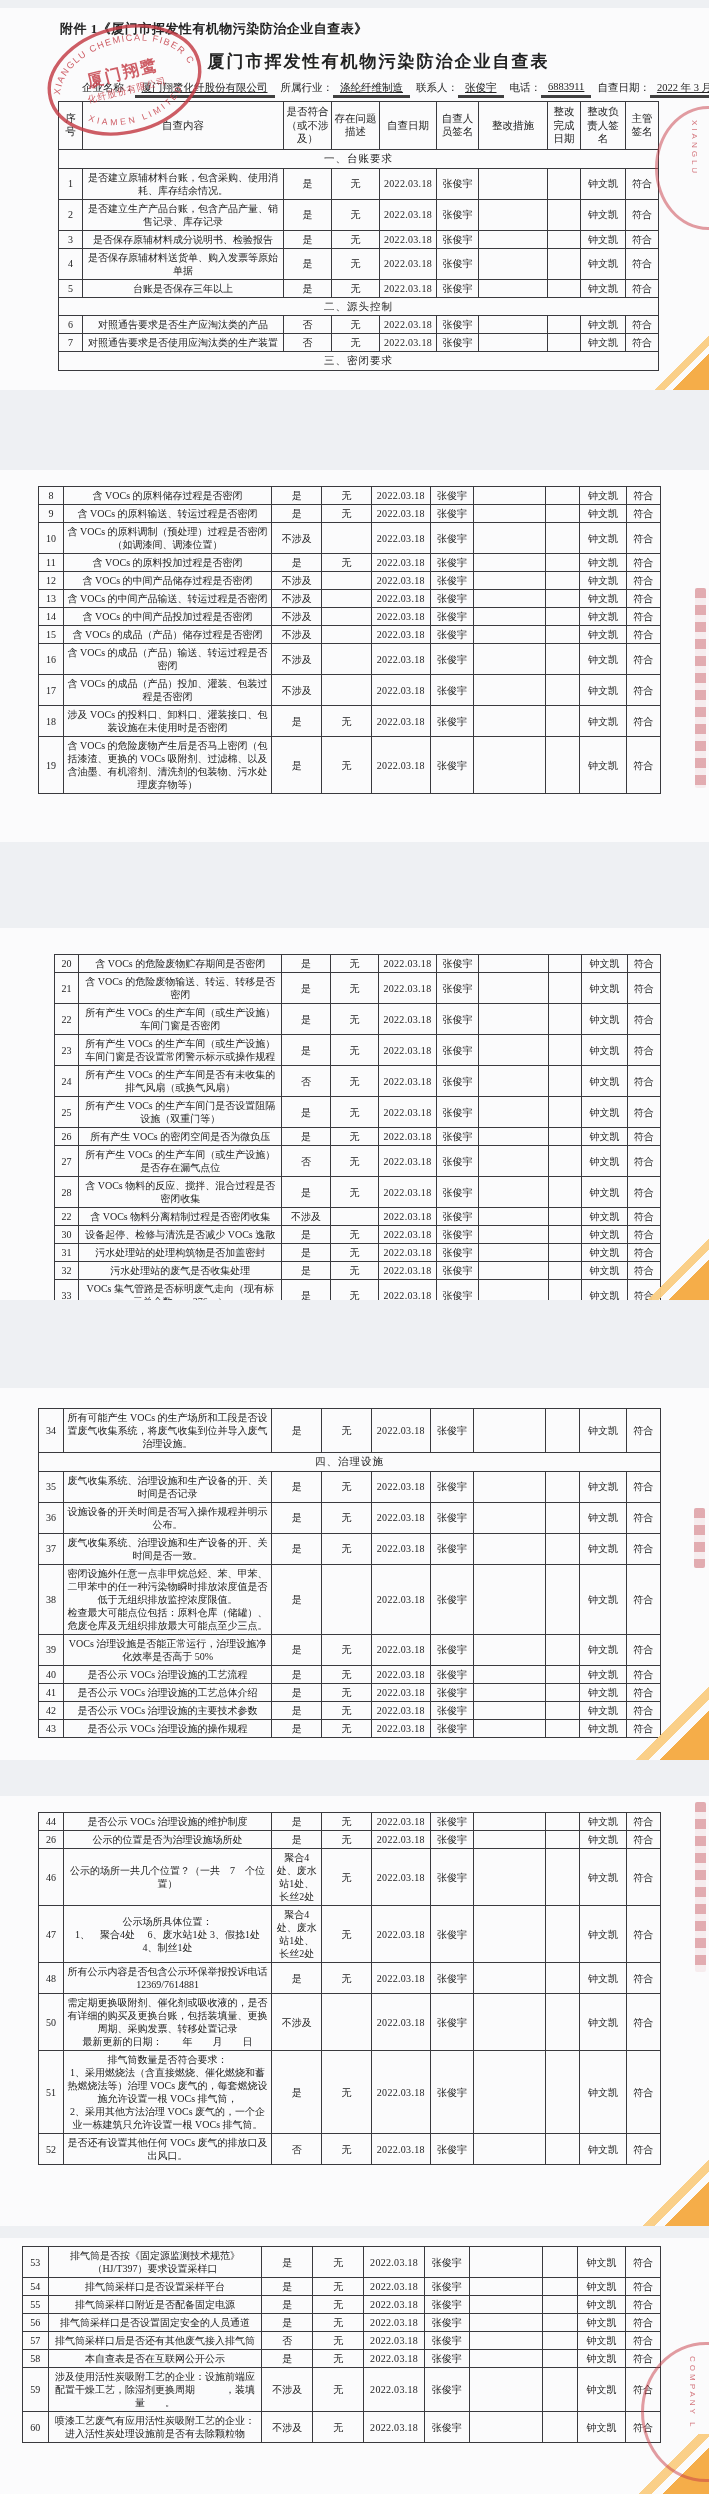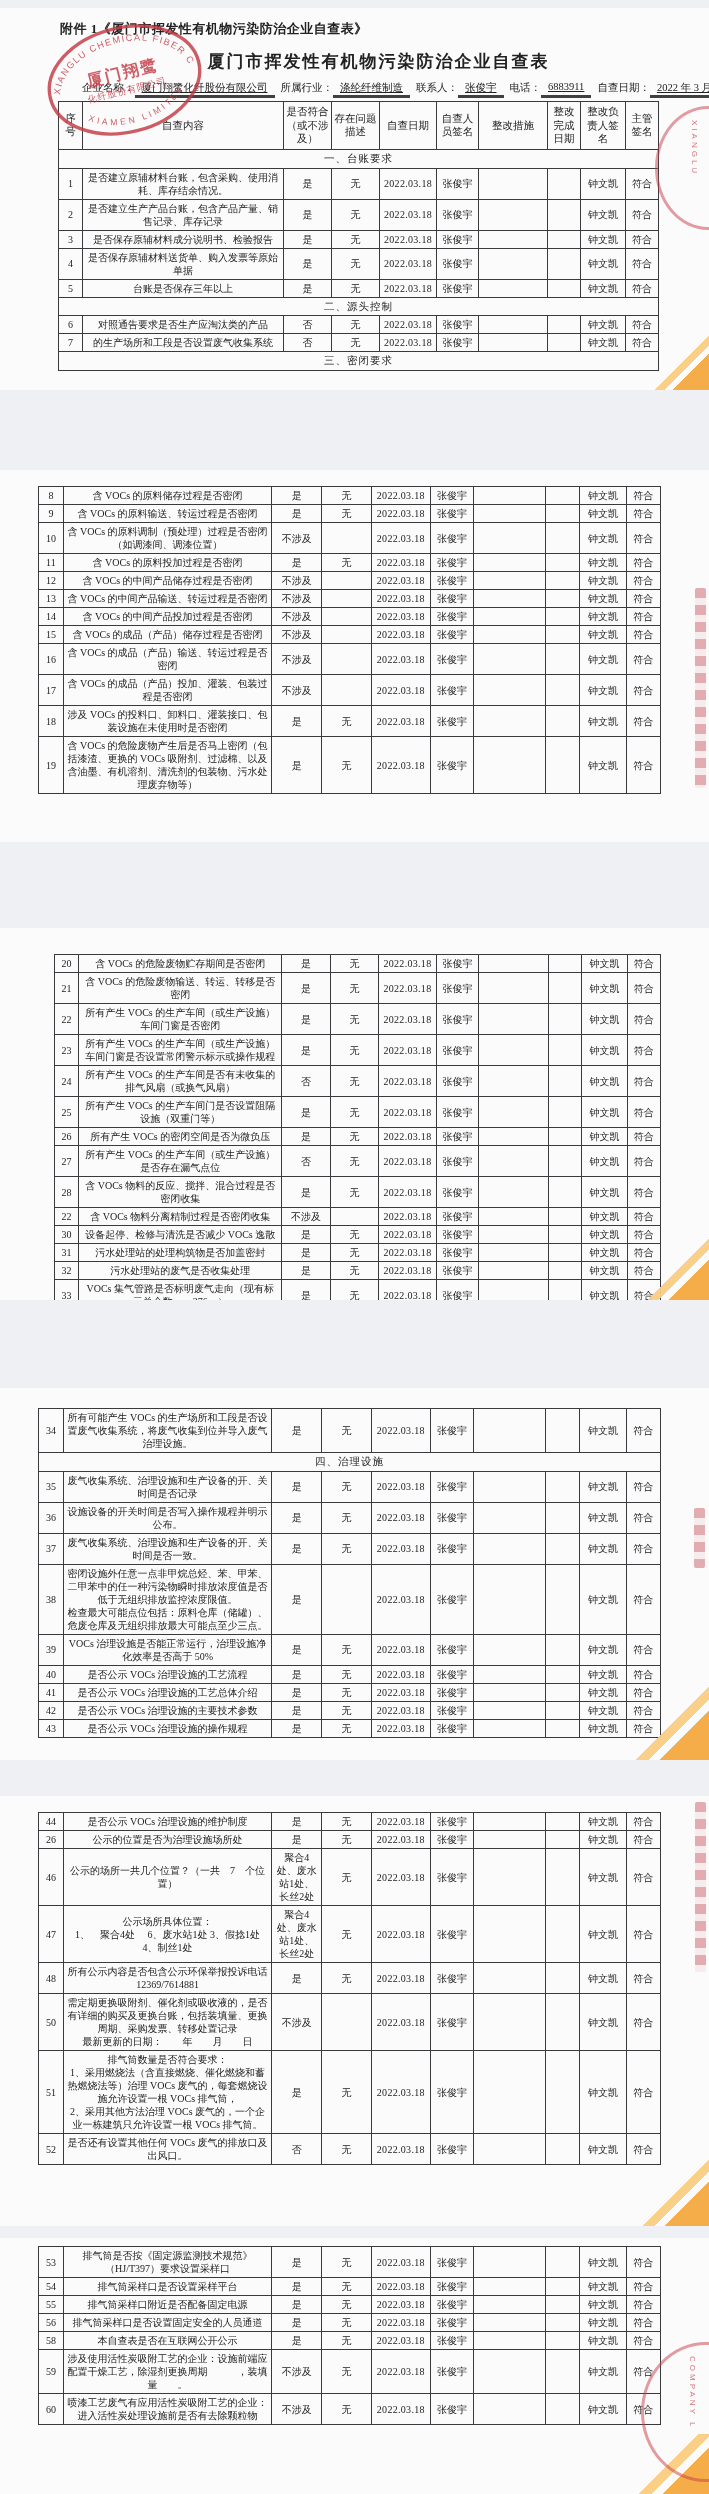--- a/index.html
+++ b/index.html
@@ -10,21 +10,21 @@
   }
   .page{
     position:relative; overflow:hidden; background:#fbfbfc;
     box-sizing:border-box;
   }
   .p1{height:382px; padding:10px 50px 0 58px;}
   .p2{height:372px; margin-top:80px; padding:16px 48px 0 38px;}
   .p3{height:372px; margin-top:86px; padding:26px 48px 0 54px;}
   .p4{height:372px; margin-top:88px; padding:20px 48px 0 38px;}
   .p5{height:430px; margin-top:36px; padding:16px 48px 0 38px;}
-  .p6{height:256px; margin-top:12px; padding:8px 48px 0 38px;}
+  .p6{height:256px; margin-top:12px; padding:8px 48px 0 22px;}
 
   .attach-line{font-size:13px; font-weight:bold; letter-spacing:.5px; margin:2px 0 8px 2px;}
   .main-title{font-size:17px; font-weight:bold; text-align:center; letter-spacing:2px; margin:12px 0 8px 40px;}
   .info-line{font-size:10.5px; display:flex; flex-wrap:nowrap; white-space:nowrap; margin:0 0 3px 18px;}
   .info-line .lbl{margin-left:6px;text-align:center;}
   .info-line .val{border-bottom:3px solid #404040; padding:0 7px; text-align:right;text-decoration:underline;}
 
   table.check{border-collapse:collapse; width:100%; table-layout:fixed; font-size:10px; line-height:1.3;}
   table.check td, table.check th{
     border:1px solid #3a3a3e; padding:2px 3px; text-align:center;
@@ -195,21 +195,21 @@
           <td class="c-problem">无</td>
           <td class="c-date">2022.03.18</td>
           <td class="c-inspector">张俊宇</td>
           <td class="c-measure"></td>
           <td class="c-complete"></td>
           <td class="c-responsible">钟文凯</td>
           <td class="c-supervisor">符合</td>
         </tr>
         <tr>
           <td class="c-no">7</td>
-          <td class="c-content">的生产场所和工段是否设置废气收集系统</td>
+          <td class="c-content">对照通告要求是否使用应淘汰类的生产装置</td>
           <td class="c-comply">否</td>
           <td class="c-problem">无</td>
           <td class="c-date">2022.03.18</td>
           <td class="c-inspector">张俊宇</td>
           <td class="c-measure"></td>
           <td class="c-complete"></td>
           <td class="c-responsible">钟文凯</td>
           <td class="c-supervisor">符合</td>
         </tr>
         <tr>
@@ -911,20 +911,32 @@
           <td class="c-comply">是</td>
           <td class="c-problem">无</td>
           <td class="c-date">2022.03.18</td>
           <td class="c-inspector">张俊宇</td>
           <td class="c-measure"></td>
           <td class="c-complete"></td>
           <td class="c-responsible">钟文凯</td>
           <td class="c-supervisor">符合</td>
         </tr>
         <tr>
+          <td class="c-no">57</td>
+          <td class="c-content">排气筒采样口后是否还有其他废气接入排气筒</td>
+          <td class="c-comply">否</td>
+          <td class="c-problem">无</td>
+          <td class="c-date">2022.03.18</td>
+          <td class="c-inspector">张俊宇</td>
+          <td class="c-measure"></td>
+          <td class="c-complete"></td>
+          <td class="c-responsible">钟文凯</td>
+          <td class="c-supervisor">符合</td>
+        </tr>
+        <tr>
           <td class="c-no">58</td>
           <td class="c-content">本自查表是否在互联网公开公示</td>
           <td class="c-comply">是</td>
           <td class="c-problem">无</td>
           <td class="c-date">2022.03.18</td>
           <td class="c-inspector">张俊宇</td>
           <td class="c-measure"></td>
           <td class="c-complete"></td>
           <td class="c-responsible">钟文凯</td>
           <td class="c-supervisor">符合</td>

